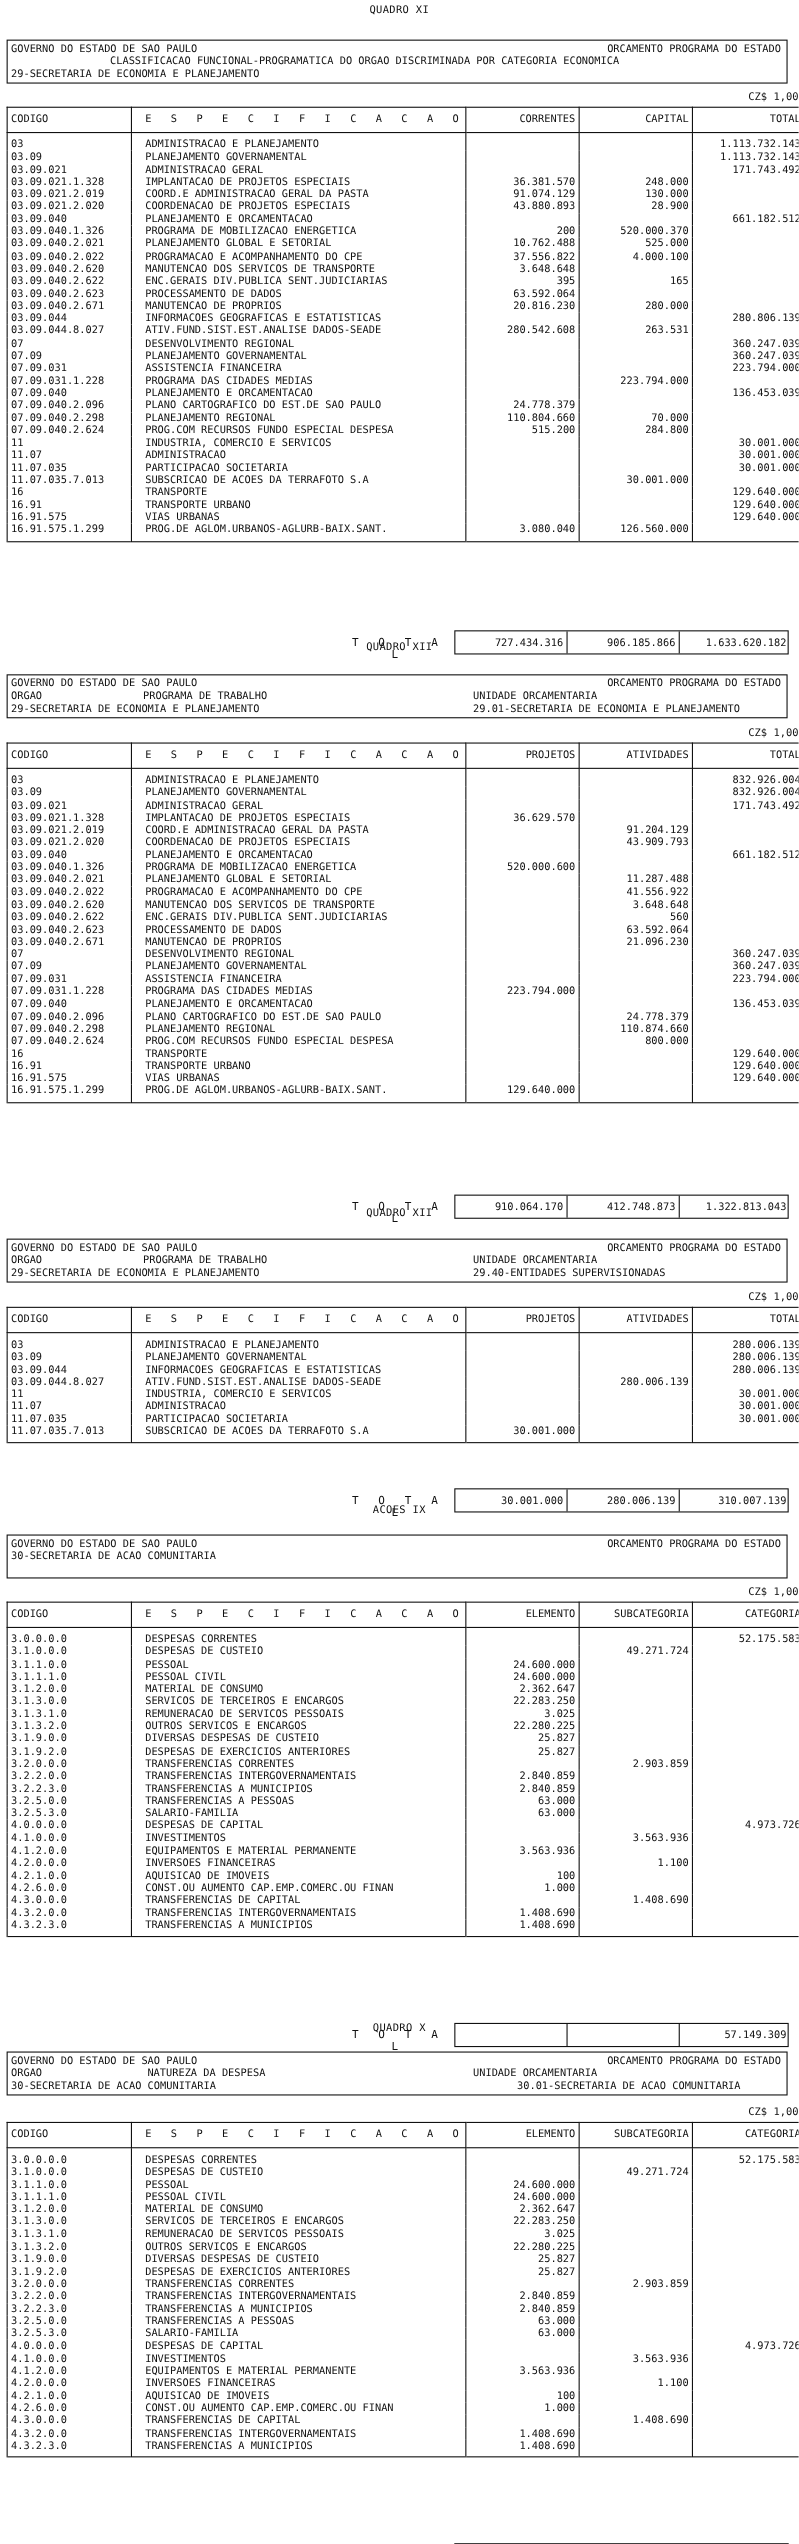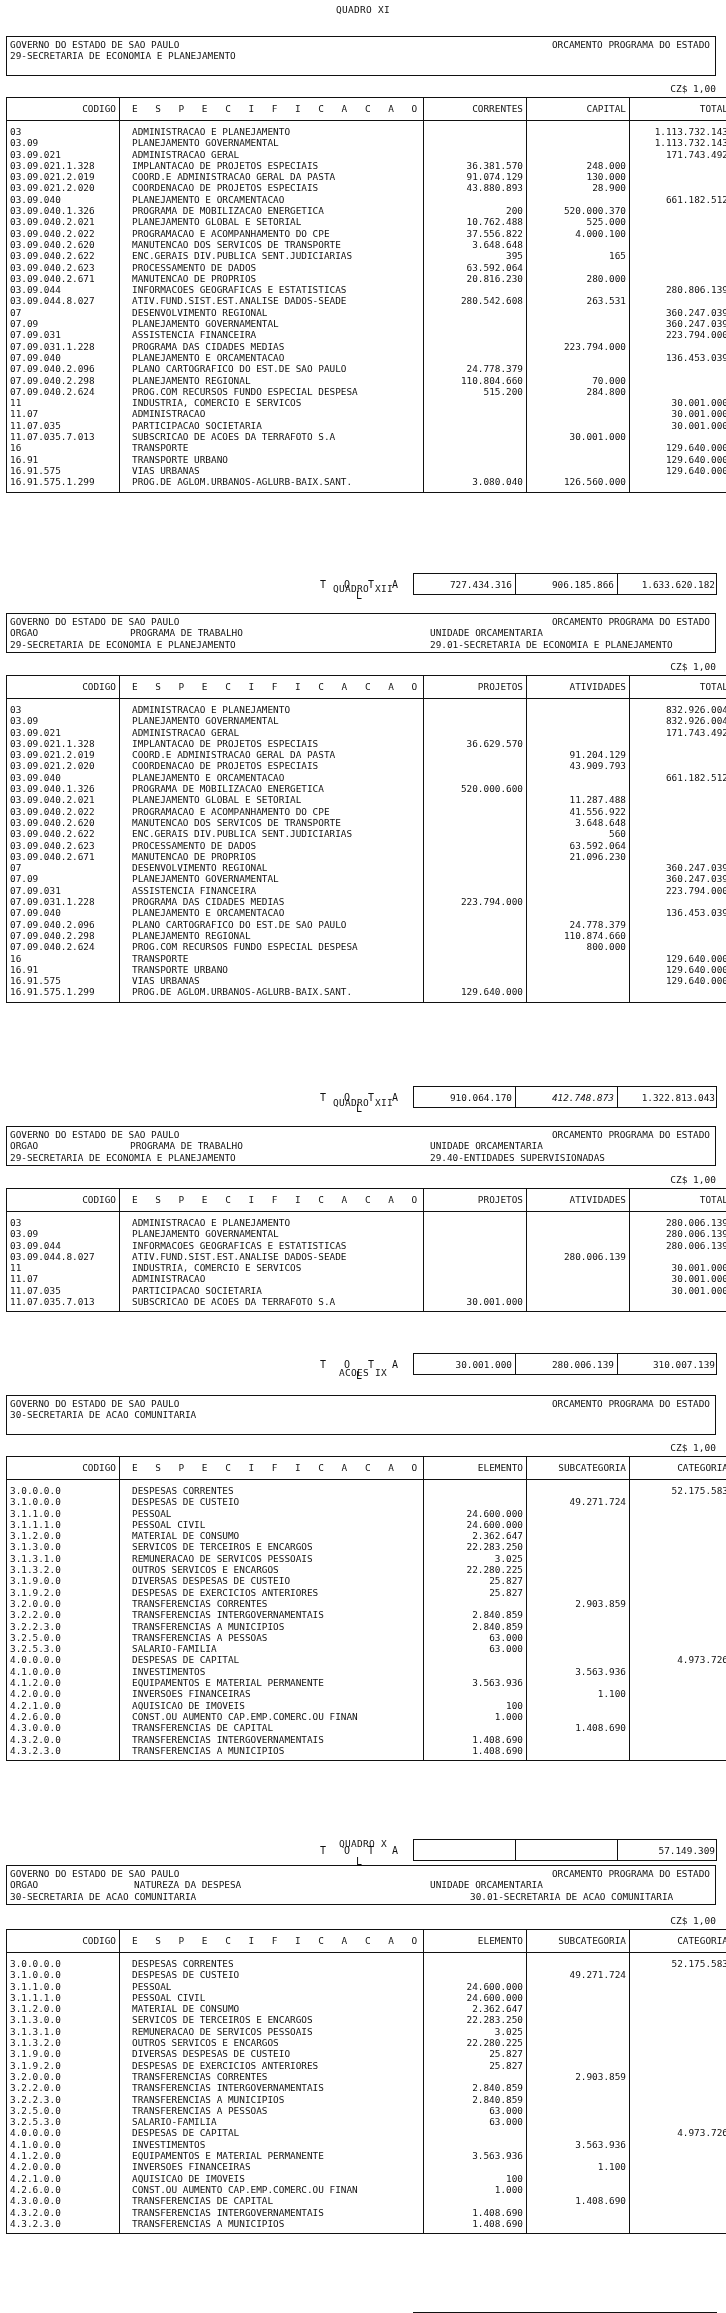--- a/index.html
+++ b/index.html
@@ -5,48 +5,49 @@
   html, body { margin:0; padding:0; background:#ffffff; }
   body {
     width:726px; height:2313px; position:relative; overflow:hidden;
     font-family:"DejaVu Sans Mono","Liberation Mono",monospace;
     color:#111; font-size:9.4px; line-height:11.3px;
   }
   .quadro-title { position:absolute; left:0; width:726px; text-align:center; font-size:9.5px; letter-spacing:0.3px; }
   .hdr-box { position:absolute; left:6px; width:710px; border:1.6px solid #111; box-sizing:border-box; padding:2px 3px; }
   .hdr-line { position:relative; height:11.4px; white-space:pre; }
   .hdr-line span { position:absolute; top:0; white-space:pre; }
-  .unit { position:absolute; right:10px; font-size:9.5px; }
+  .unit { position:absolute; right:0; font-size:9.5px; }
   table.grid { position:absolute; left:6px; width:711px; border-collapse:collapse; table-layout:fixed; }
   table.grid th, table.grid td { border-left:1.6px solid #111; border-right:1.6px solid #111; padding:0 3px; white-space:nowrap; overflow:hidden; }
   table.grid thead th { border:1.6px solid #111; height:22px; font-weight:normal; }
   table.grid tbody { border:1.6px solid #111; }
   table.grid tbody td { height:11.3px; vertical-align:top; }
   table.grid tbody tr:first-child td { padding-top:5px; }
   table.grid tbody tr:last-child td { padding-bottom:4px; }
   .c-code { width:106px; text-align:left; }
   .c-spec { width:288px; text-align:left; padding-left:12px !important; }
   .c-num { width:96px; text-align:right; }
   .c-tot { width:95px; text-align:right; }
   th.c-spec { text-align:center; letter-spacing:6px; }
-  th.c-code { text-align:right; }
+  th.c-code { text-align:left; }
   th.c-num, th.c-tot { text-align:right; }
   .total-row { position:absolute; left:0; width:726px; height:24px;margin-top:33px; }
   .total-label { position:absolute; left:312px; width:100px; text-align:center; top:6px; letter-spacing:6px; font-size:10px; }
   .total-box { position:absolute; left:413px; top:0; width:304px; height:22px; border:1.6px solid #111; box-sizing:border-box; display:flex; }
   .total-box div { flex:0 0 auto; box-sizing:border-box; text-align:right; padding:5px 3px 0 0; border-right:1.6px solid #111; height:100%; }
   .total-box div:last-child { border-right:none; }
 </style>
 </head>
 <body>
 
 <div id="doc">
     <div class="quadro-title" style="top: 4px;">QUADRO XI</div>
     <div class="hdr-box" style="top: 36px; height: 40px;">
       <div class="hdr-line"><span style="left: 0px;">GOVERNO DO ESTADO DE SAO PAULO</span><span style="right: 2px;">ORCAMENTO PROGRAMA DO ESTADO</span></div>
+      <div class="hdr-line"><span style="left: 90px;">CLASSIFICACAO FUNCIONAL-PROGRAMATICA DO ORGAO DISCRIMINADA POR CATEGORIA ECONOMICA</span></div>
       <div class="hdr-line"><span style="left: 0px;">29-SECRETARIA DE ECONOMIA E PLANEJAMENTO</span></div>
     </div>
     <div class="unit" style="top: 83px;">CZ$ 1,00</div>
     <table class="grid" style="top: 97px;">
       <thead>
         <tr>
           <th class="c-code">CODIGO</th>
           <th class="c-spec">E S P E C I F I C A C A O</th>
           <th class="c-num">CORRENTES</th>
           <th class="c-num">CAPITAL</th>
@@ -487,21 +488,21 @@
           <td class="c-num">129.640.000</td>
           <td class="c-num"></td>
           <td class="c-tot"></td>
         </tr>
       </tbody>
     </table>
     <div class="total-row" style="top: 1053px;">
       <div class="total-label">T O T A L</div>
       <div class="total-box">
         <div style="width: 102px;">910.064.170</div>
-        <div style="width: 102px; font-style: italic;">412.748.873</div>
+        <div style="width: 102px;">412.748.873</div>
         <div style="width: 100px;">1.322.813.043</div>
       </div>
     </div>
     <div class="quadro-title" style="top: 1097px;">QUADRO XII</div>
     <div class="hdr-box" style="top: 1126px; height: 40px;">
       <div class="hdr-line"><span style="left: 0px;">GOVERNO DO ESTADO DE SAO PAULO</span><span style="right: 2px;">ORCAMENTO PROGRAMA DO ESTADO</span></div>
       <div class="hdr-line"><span style="left: 0px;">ORGAO</span><span style="left: 120px;">PROGRAMA DE TRABALHO</span><span style="left: 420px;">UNIDADE ORCAMENTARIA</span></div>
       <div class="hdr-line"><span style="left: 0px;">29-SECRETARIA DE ECONOMIA E PLANEJAMENTO</span><span style="left: 420px;">29.40-ENTIDADES SUPERVISIONADAS</span></div>
     </div>
     <div class="unit" style="top: 1174px;">CZ$ 1,00</div>

